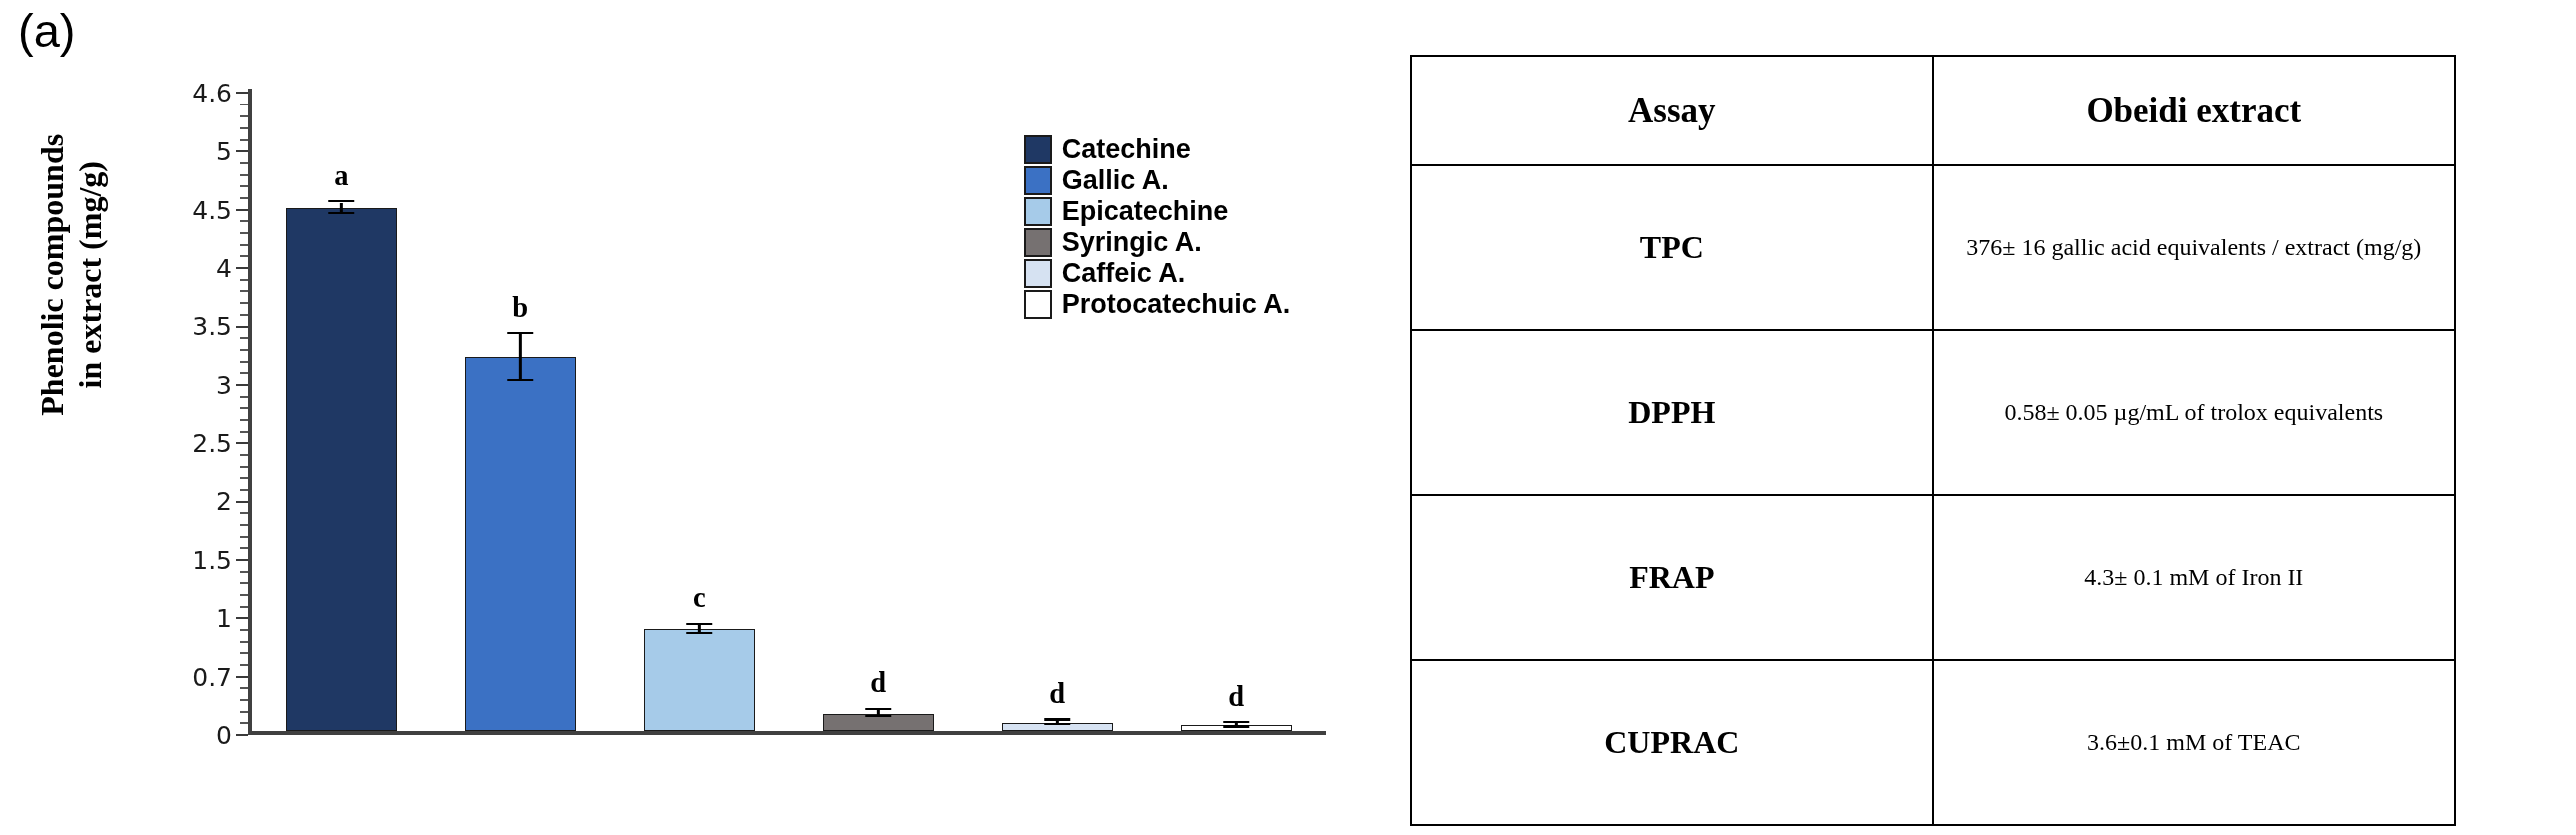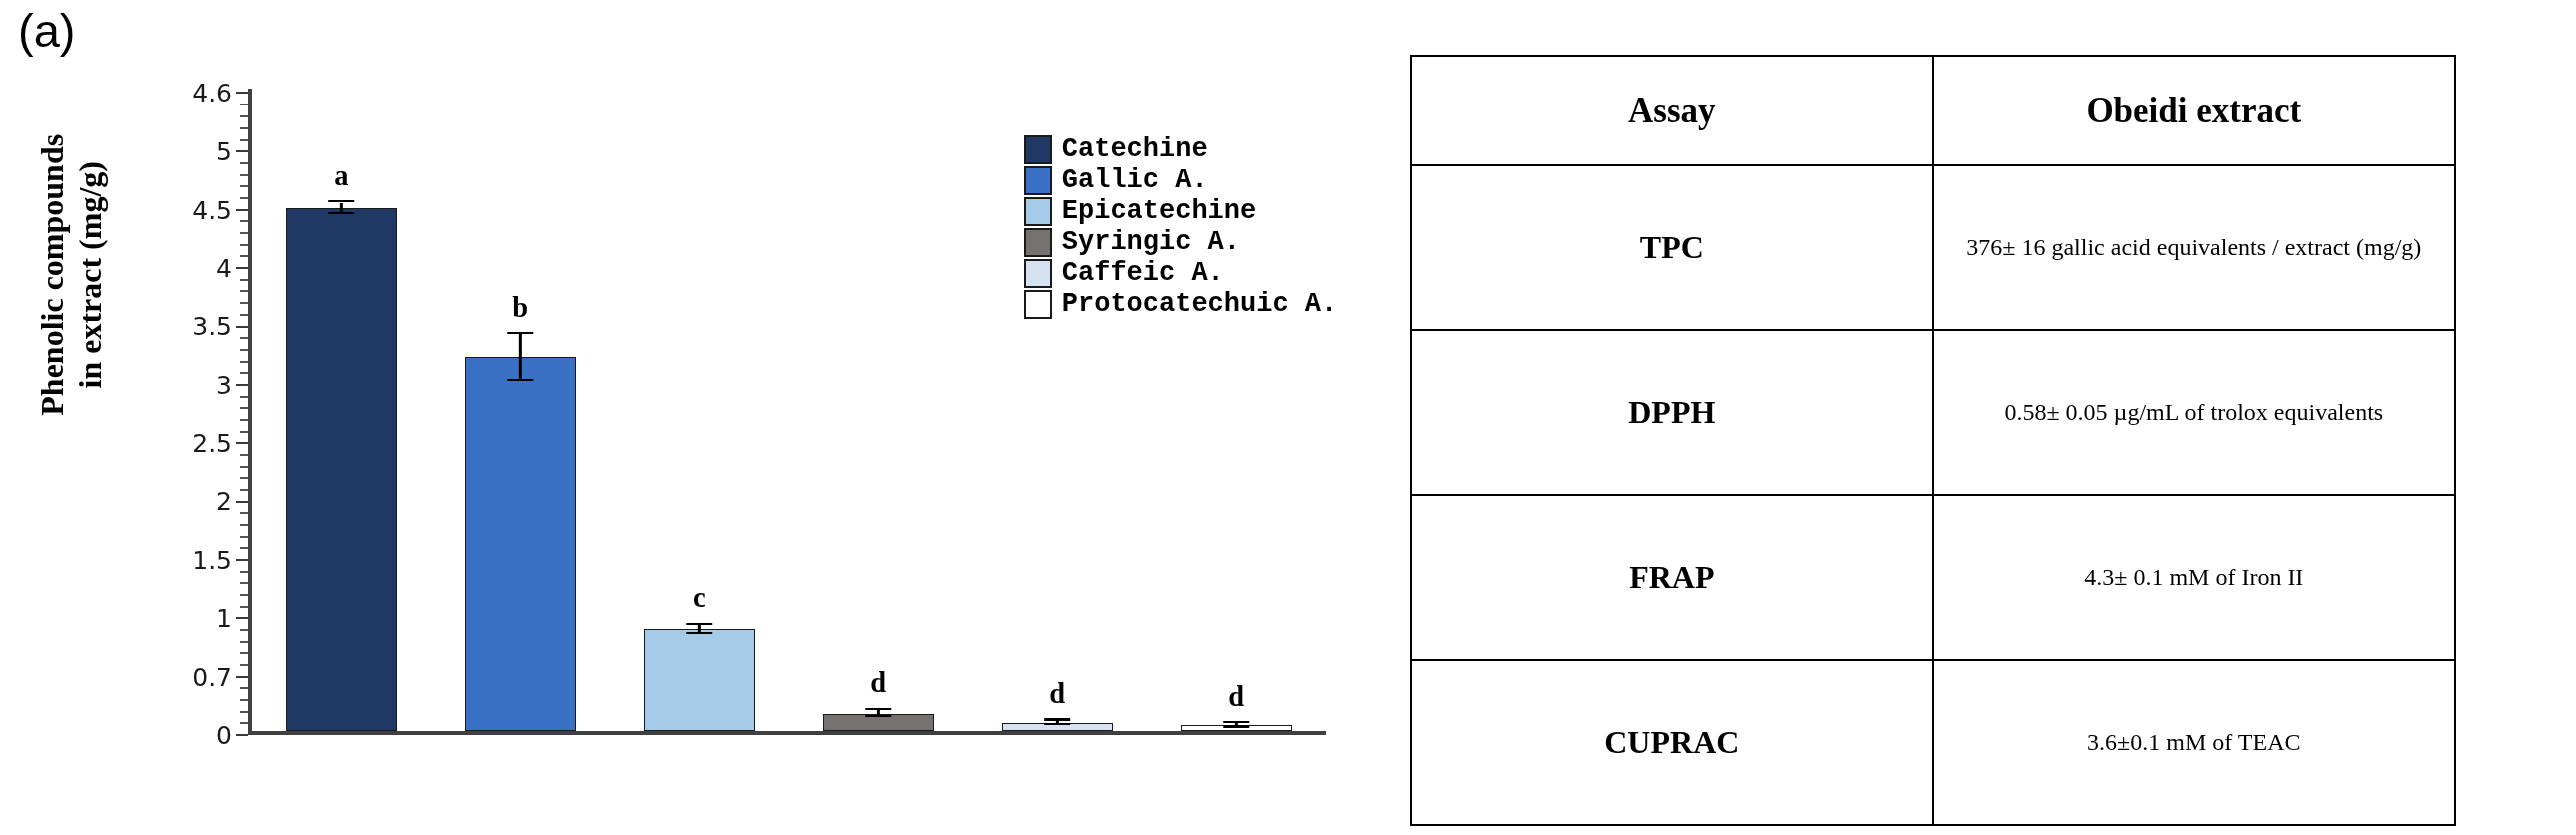--- a/index.html
+++ b/index.html
@@ -144,21 +144,21 @@
     font-size: 28.5px;
     color: #000;
     white-space: nowrap;
   }
 
   
   #legend {
     position: absolute;
     left: 1024px;
     top: 134px;
-    font-family: Liberation Mono, monospace;
+    font-family: Liberation Sans, sans-serif;
     font-weight: bold;
     font-size: 27px;
     color: #000;
   }
   .legend-row {
     display: flex;
     align-items: center;
     height: 31px;
   }
   .legend-swatch {

